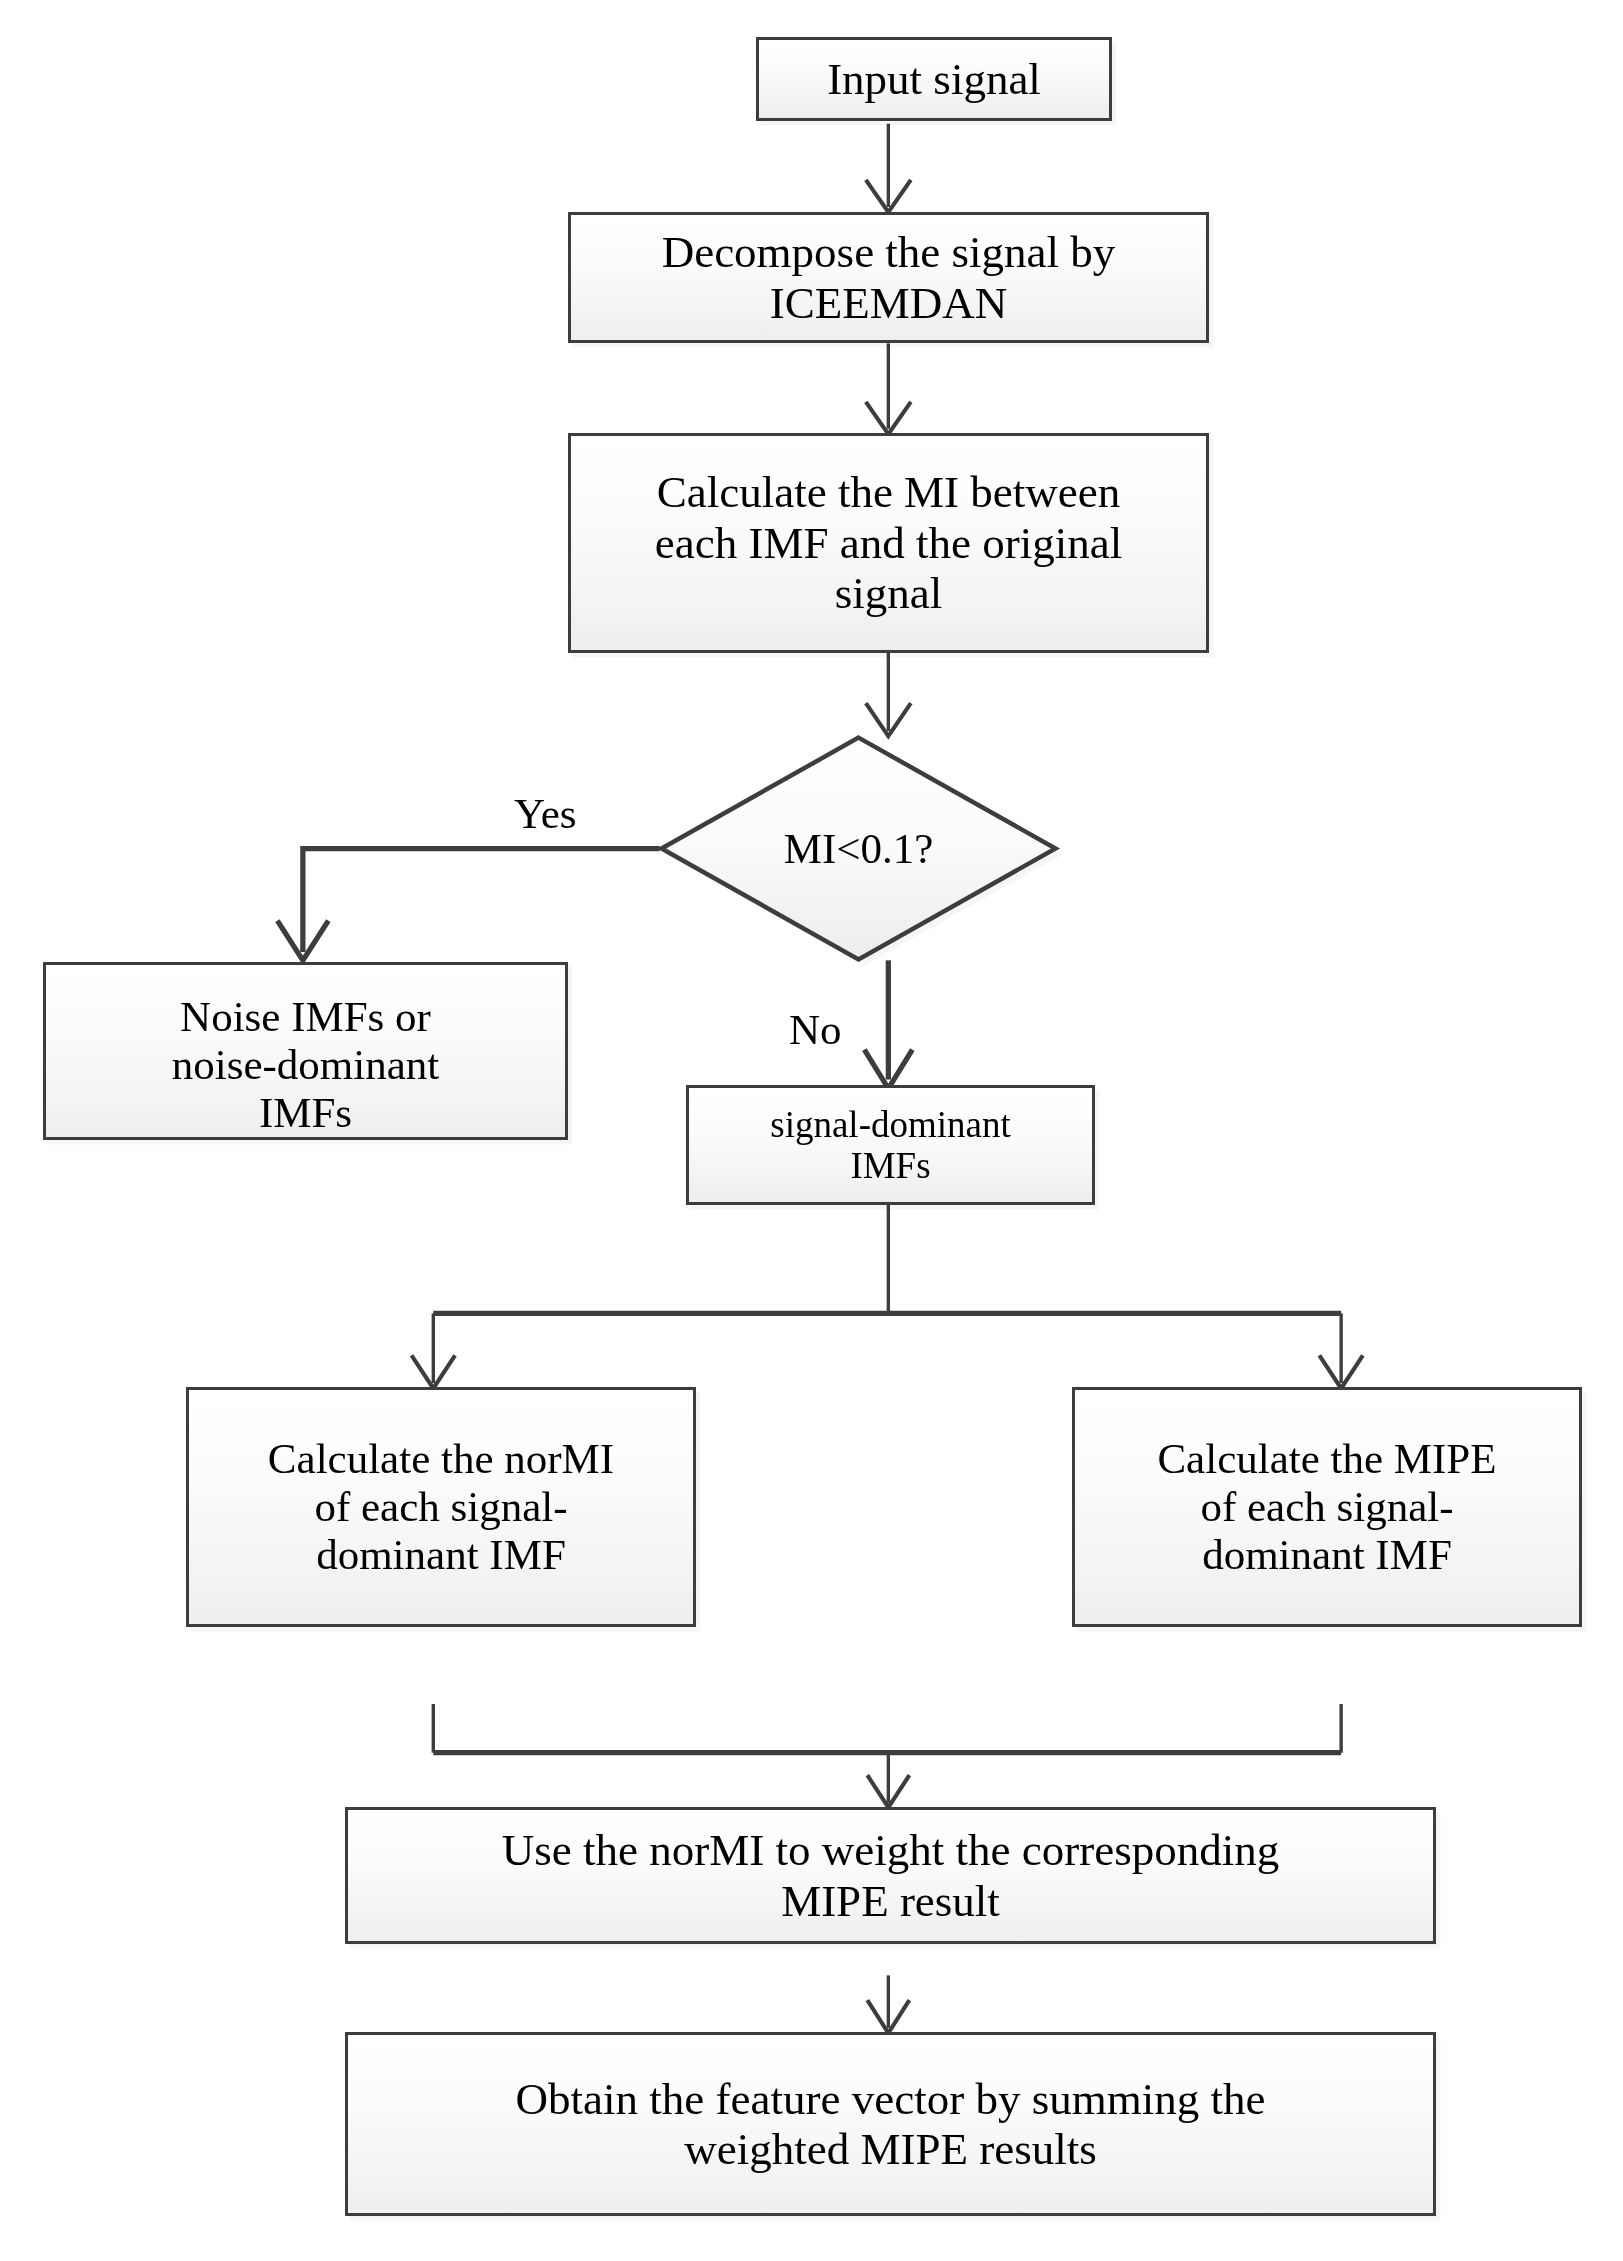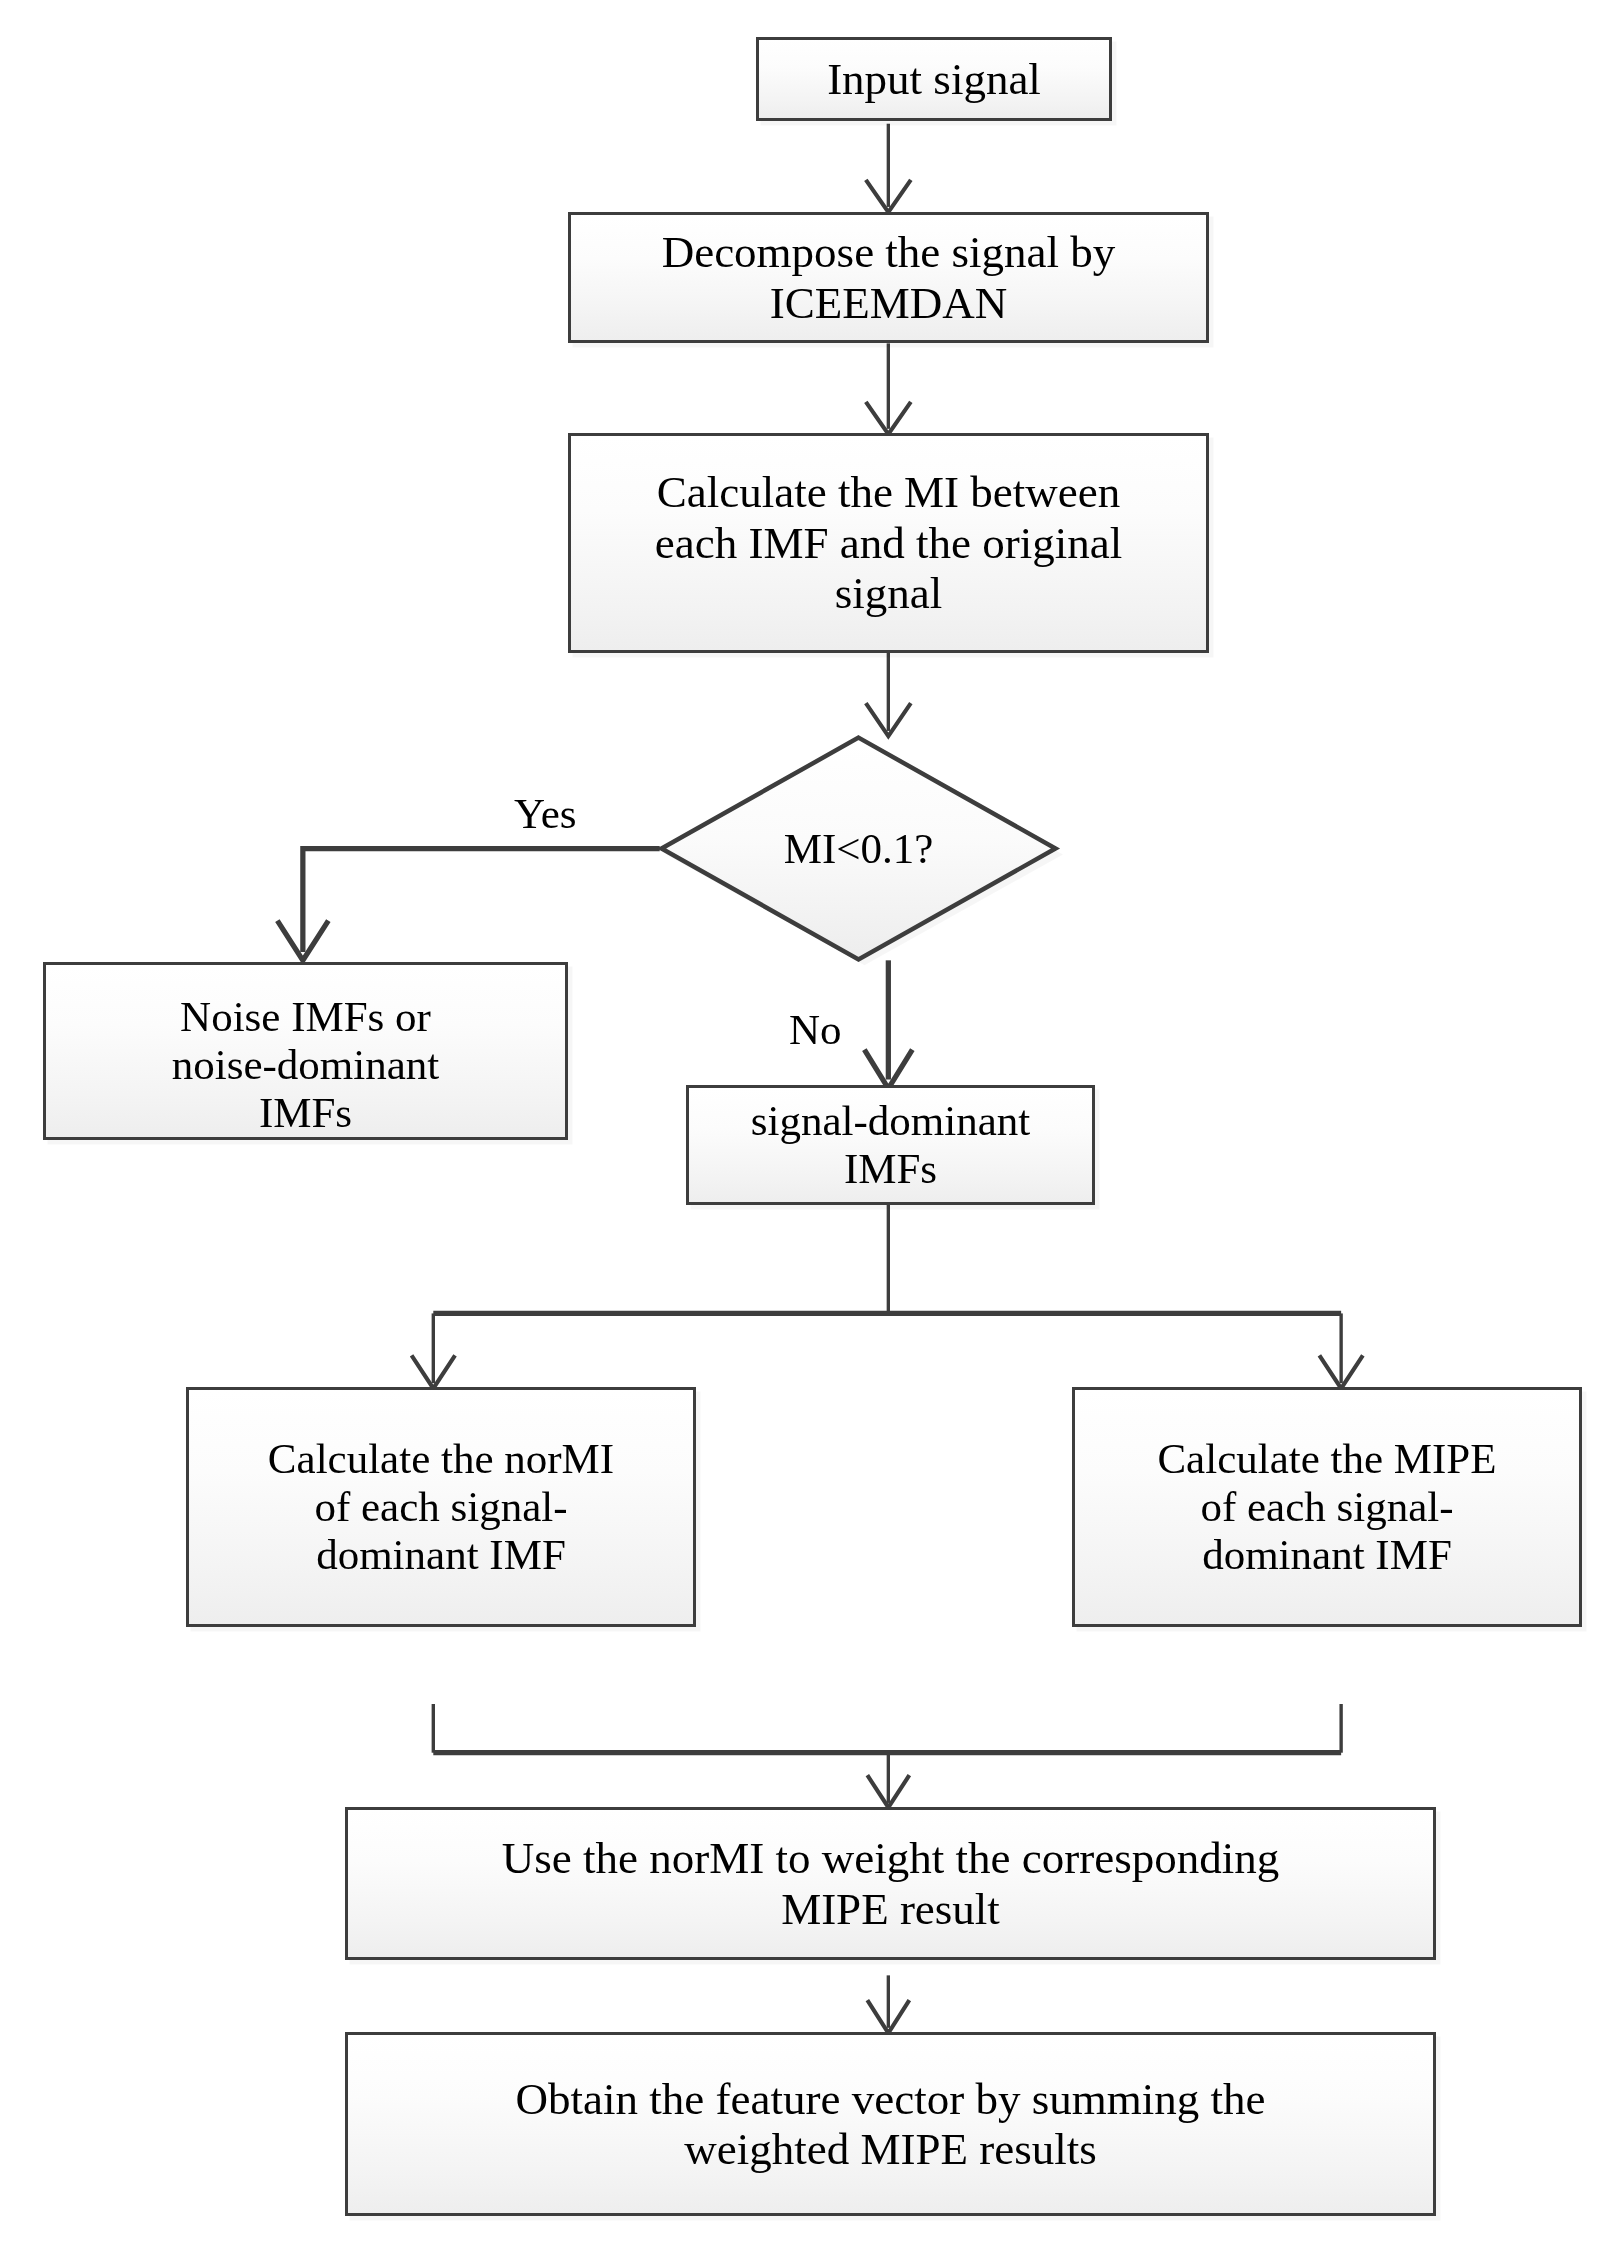--- a/index.html
+++ b/index.html
@@ -167,38 +167,38 @@
     </svg>
     <span class="dtxt" style="font-size:43px;">MI&lt;0.1?</span>
   </div>
 
   <div class="node" style="left:43px; top:962px; width:525px; height:178px; font-size:43px;align-items:flex-end;">
     <span class="txt">Noise IMFs or
 noise-dominant
 IMFs</span>
   </div>
 
-  <div class="node" style="left:686px; top:1085px; width:409px; height:120px; font-size:43px;">
+  <div class="node" style="left:686px; top:1085px; width:409px; height:120px; font-size:37px;">
     <span class="txt">signal-dominant
 IMFs</span>
   </div>
 
   <div class="node" style="left:186px; top:1387px; width:510px; height:240px; font-size:43px;">
     <span class="txt">Calculate the norMI
 of each signal-
 dominant IMF</span>
   </div>
 
   <div class="node" style="left:1072px; top:1387px; width:510px; height:240px; font-size:43px;">
     <span class="txt">Calculate the MIPE
 of each signal-
 dominant IMF</span>
   </div>
 
-  <div class="node" style="left:345px; top:1807px; width:1091px; height:153px; font-size:45px;">
+  <div class="node" style="left:345px; top:1807px; width:1091px; height:137px; font-size:45px;">
     <span class="txt">Use the norMI to weight the corresponding
 MIPE result</span>
   </div>
 
   <div class="node" style="left:345px; top:2032px; width:1091px; height:184px; font-size:45px;">
     <span class="txt">Obtain the feature vector by summing the
 weighted MIPE results</span>
   </div>
 
   <div class="edge-label" style="left:514px; top:789px; font-size:43px;">Yes</div>

